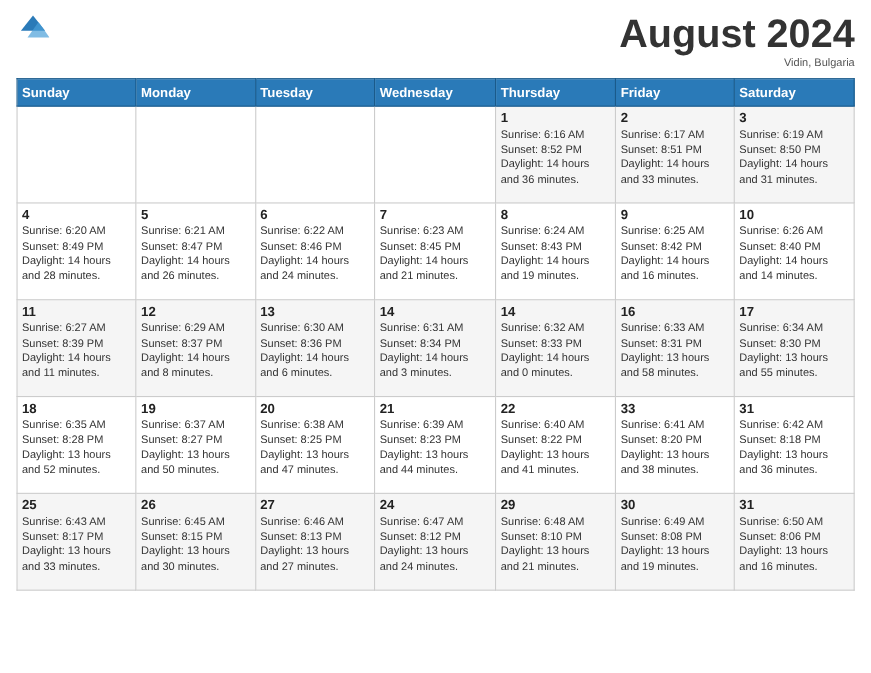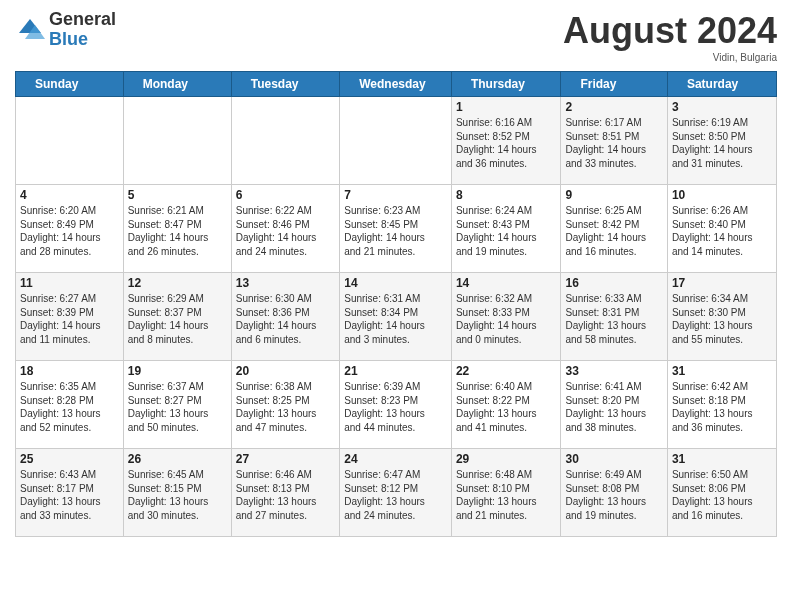--- a/index.html
+++ b/index.html
@@ -58,21 +58,21 @@
       color: #555;
     }
     .calendar {
       width: 100%;
       border-collapse: collapse;
       font-size: 10.5px;
     }
     .calendar thead th {
       background: #2a7ab8;
       color: #fff;
-      padding: 5px 19px;
+      padding: 5px 4px;
       text-align: left;
       font-weight: bold;
       font-size: 12px;
       border: 1px solid #1a5a8a;
     }
     .calendar tbody td {
       border: 1px solid #ccc;
       vertical-align: top;
       padding: 3px 4px;
       width: 113px;
@@ -103,24 +103,20 @@
 </head>
 <body>
 
 <div class="page">
   <div class="header">
     <div class="logo">
       <svg class="logo-icon" viewBox="0 0 30 30">
         <polygon points="15,4 26,18 4,18" fill="#2a7ab8"></polygon>
         <polygon points="20,10 30,24 10,24" fill="#4aa0d8" opacity="0.7"></polygon>
       </svg>
-      <div class="logo-text">
-        <span class="logo-general">General</span>
-        <span class="logo-blue">Blue</span>
-      </div>
     </div>
     <div class="title-area">
       <div class="month-title">August 2024</div>
       <div class="location">Vidin, Bulgaria</div>
     </div>
   </div>
 
   <table class="calendar">
     <thead>
       <tr>

